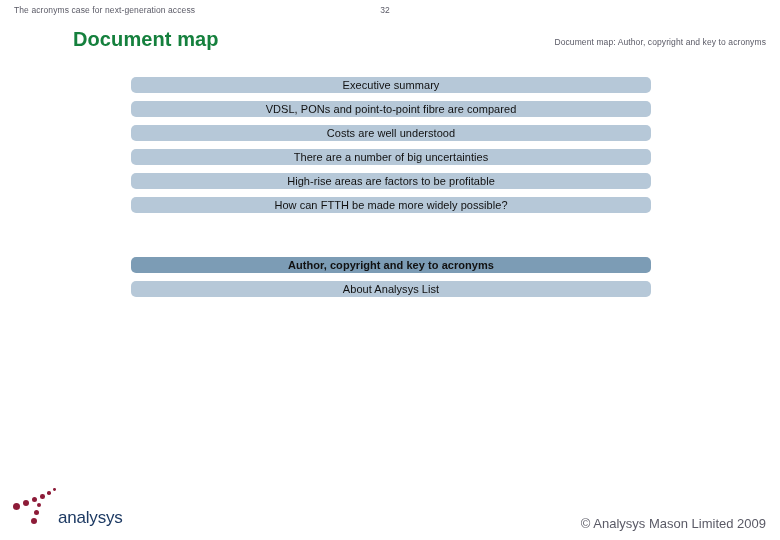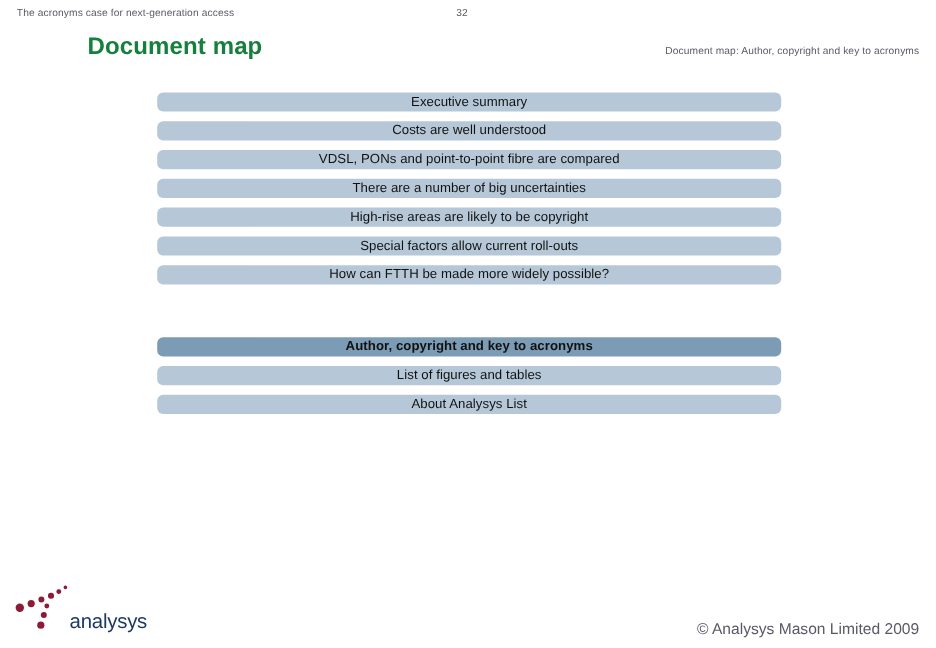--- a/index.html
+++ b/index.html
@@ -138,42 +138,36 @@
   <div class="hdr-right">Document map: Author, copyright and key to acronyms</div>
 </div>
 
 <div class="slide-title">Document map</div>
 
 <div class="bar-stack">
   <div class="nav-bar">
     <span>Executive summary</span>
   </div>
   <div class="nav-bar">
-    <span>Costs are well understood</span>
+    <span>VDSL, PONs and point-to-point fibre are compared</span>
   </div>
   <div class="nav-bar">
-    <span>VDSL, PONs and point-to-point fibre are compared</span>
+    <span>Costs are well understood</span>
   </div>
   <div class="nav-bar">
     <span>There are a number of big uncertainties</span>
   </div>
   <div class="nav-bar">
-    <span>High-rise areas are likely to be copyright</span>
-  </div>
-  <div class="nav-bar">
-    <span>Special factors allow current roll-outs</span>
+    <span>High-rise areas are factors to be profitable</span>
   </div>
   <div class="nav-bar">
     <span>How can FTTH be made more widely possible?</span>
   </div>
   <div class="nav-bar current">
     <span>Author, copyright and key to acronyms</span>
-  </div>
-  <div class="nav-bar">
-    <span>List of figures and tables</span>
   </div>
   <div class="nav-bar">
     <span>About Analysys List</span>
   </div>
 </div>
 
 <div class="logo-block">
   <div class="logo-dots">
     <span style="left:1px;  top:17px; width:7px;   height:7px;"></span>
     <span style="left:11px; top:14px; width:6.2px; height:6.2px;"></span>

